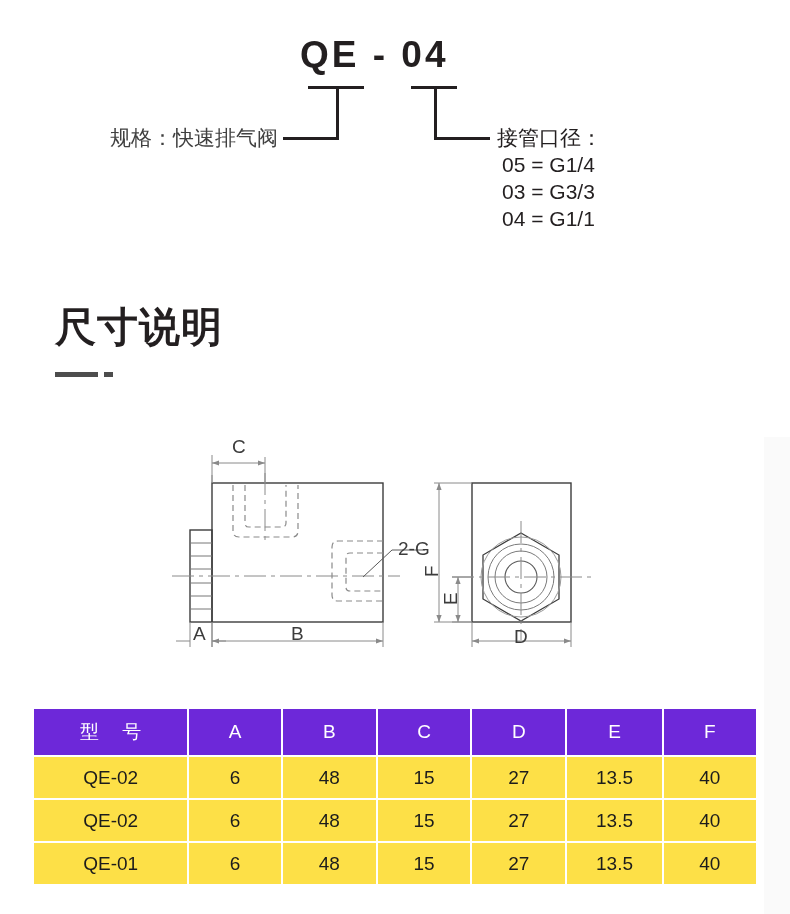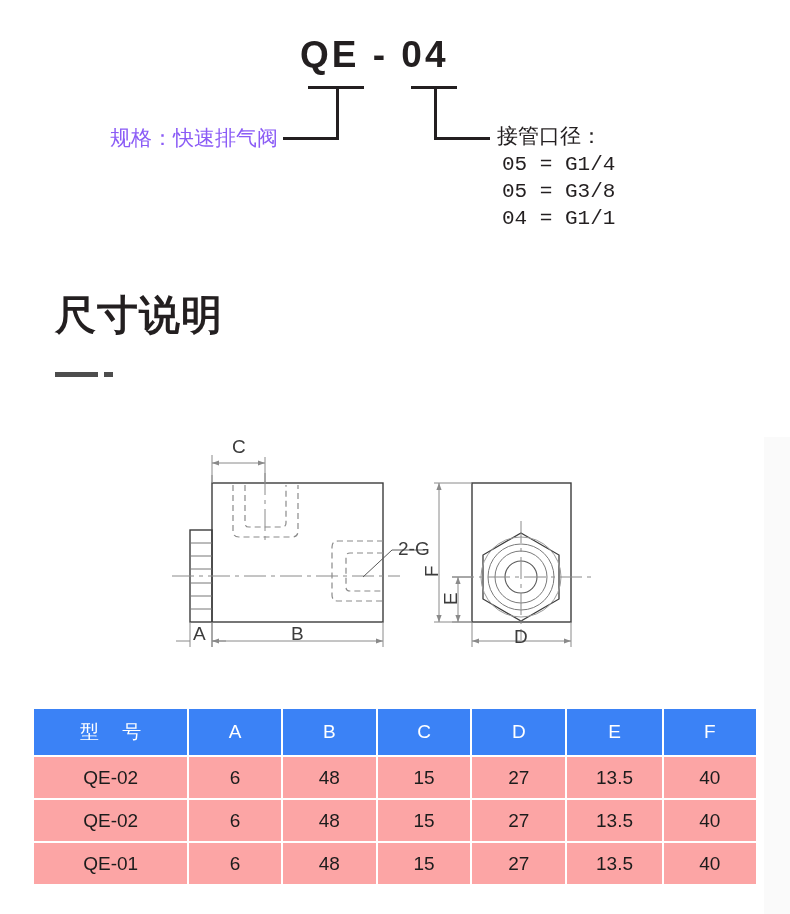--- a/index.html
+++ b/index.html
@@ -95,41 +95,40 @@
     width: 56px;
     height: 3px;
     background: #231f20;
   }
 
   #spec-label {
     position: absolute;
     right: 512px;
     top: 112px;
     font-size: 21px;
-    color: #8b5cf6;
+    color: #404040;
     white-space: nowrap;
     text-align: left;
   }
   #port-label {
     position: absolute;
     left: 497px;
     top: 112px;
     font-size: 21px;
     color: #231f20;
     white-space: nowrap;
     line-height: 27px;
-    font-family: Liberation Mono, monospace;
   }
   #port-label .opt { display: block; padding-left: 5px; }
 
   
   #section-heading {
     position: absolute;
     left: 55px;
-    top: 288px;
+    top: 300px;
     font-size: 41px;
     font-weight: bold;
     color: #231f20;
     letter-spacing: 1px;
     white-space: nowrap;
     text-align: center;
   }
   #heading-rule-long {
     position: absolute;
     left: 55px;
@@ -167,32 +166,32 @@
     border-spacing: 2px 2px;
     table-layout: fixed;
   }
   #spec-table th, #spec-table td {
     text-align: center;
     vertical-align: middle;
     font-weight: normal;
     padding: 0;
   }
   #spec-table thead th {
-    background: #3b82f6;
+    background: #6d28d9;
     color: #ffffff;
     height: 46px;
     font-size: 19px;
   }
   #spec-table thead th.model-head {
     letter-spacing: 9px;
     text-indent: 9px;
     font-size: 19px;
   }
   #spec-table tbody td {
-    background: #fca5a5;
+    background: #fde047;
     color: #1c1c1c;
     height: 41px;
     font-size: 19px;
   }
 </style>
 </head>
 <body>
 
 <div id="right-band"></div>
 
@@ -206,21 +205,21 @@
 
   <div id="bracket-right-bar"></div>
   <div id="bracket-right-stem"></div>
   <div id="bracket-right-lead"></div>
 
   <div id="spec-label">规格：快速排气阀</div>
 
   <div id="port-label">
     <span>接管口径：</span>
     <span class="opt">05 = G1/4</span>
-    <span class="opt">05 = G3/8</span>
+    <span class="opt">03 = G3/3</span>
     <span class="opt">04 = G1/1</span>
   </div>
 </div>
 
 <div id="section-heading">尺寸说明</div>
 <div id="heading-rule-long"></div>
 <div id="heading-rule-short"></div>
 
 <div id="drawing">
 <svg width="790" height="250" viewBox="0 0 790 250" xmlns="http://www.w3.org/2000/svg">

